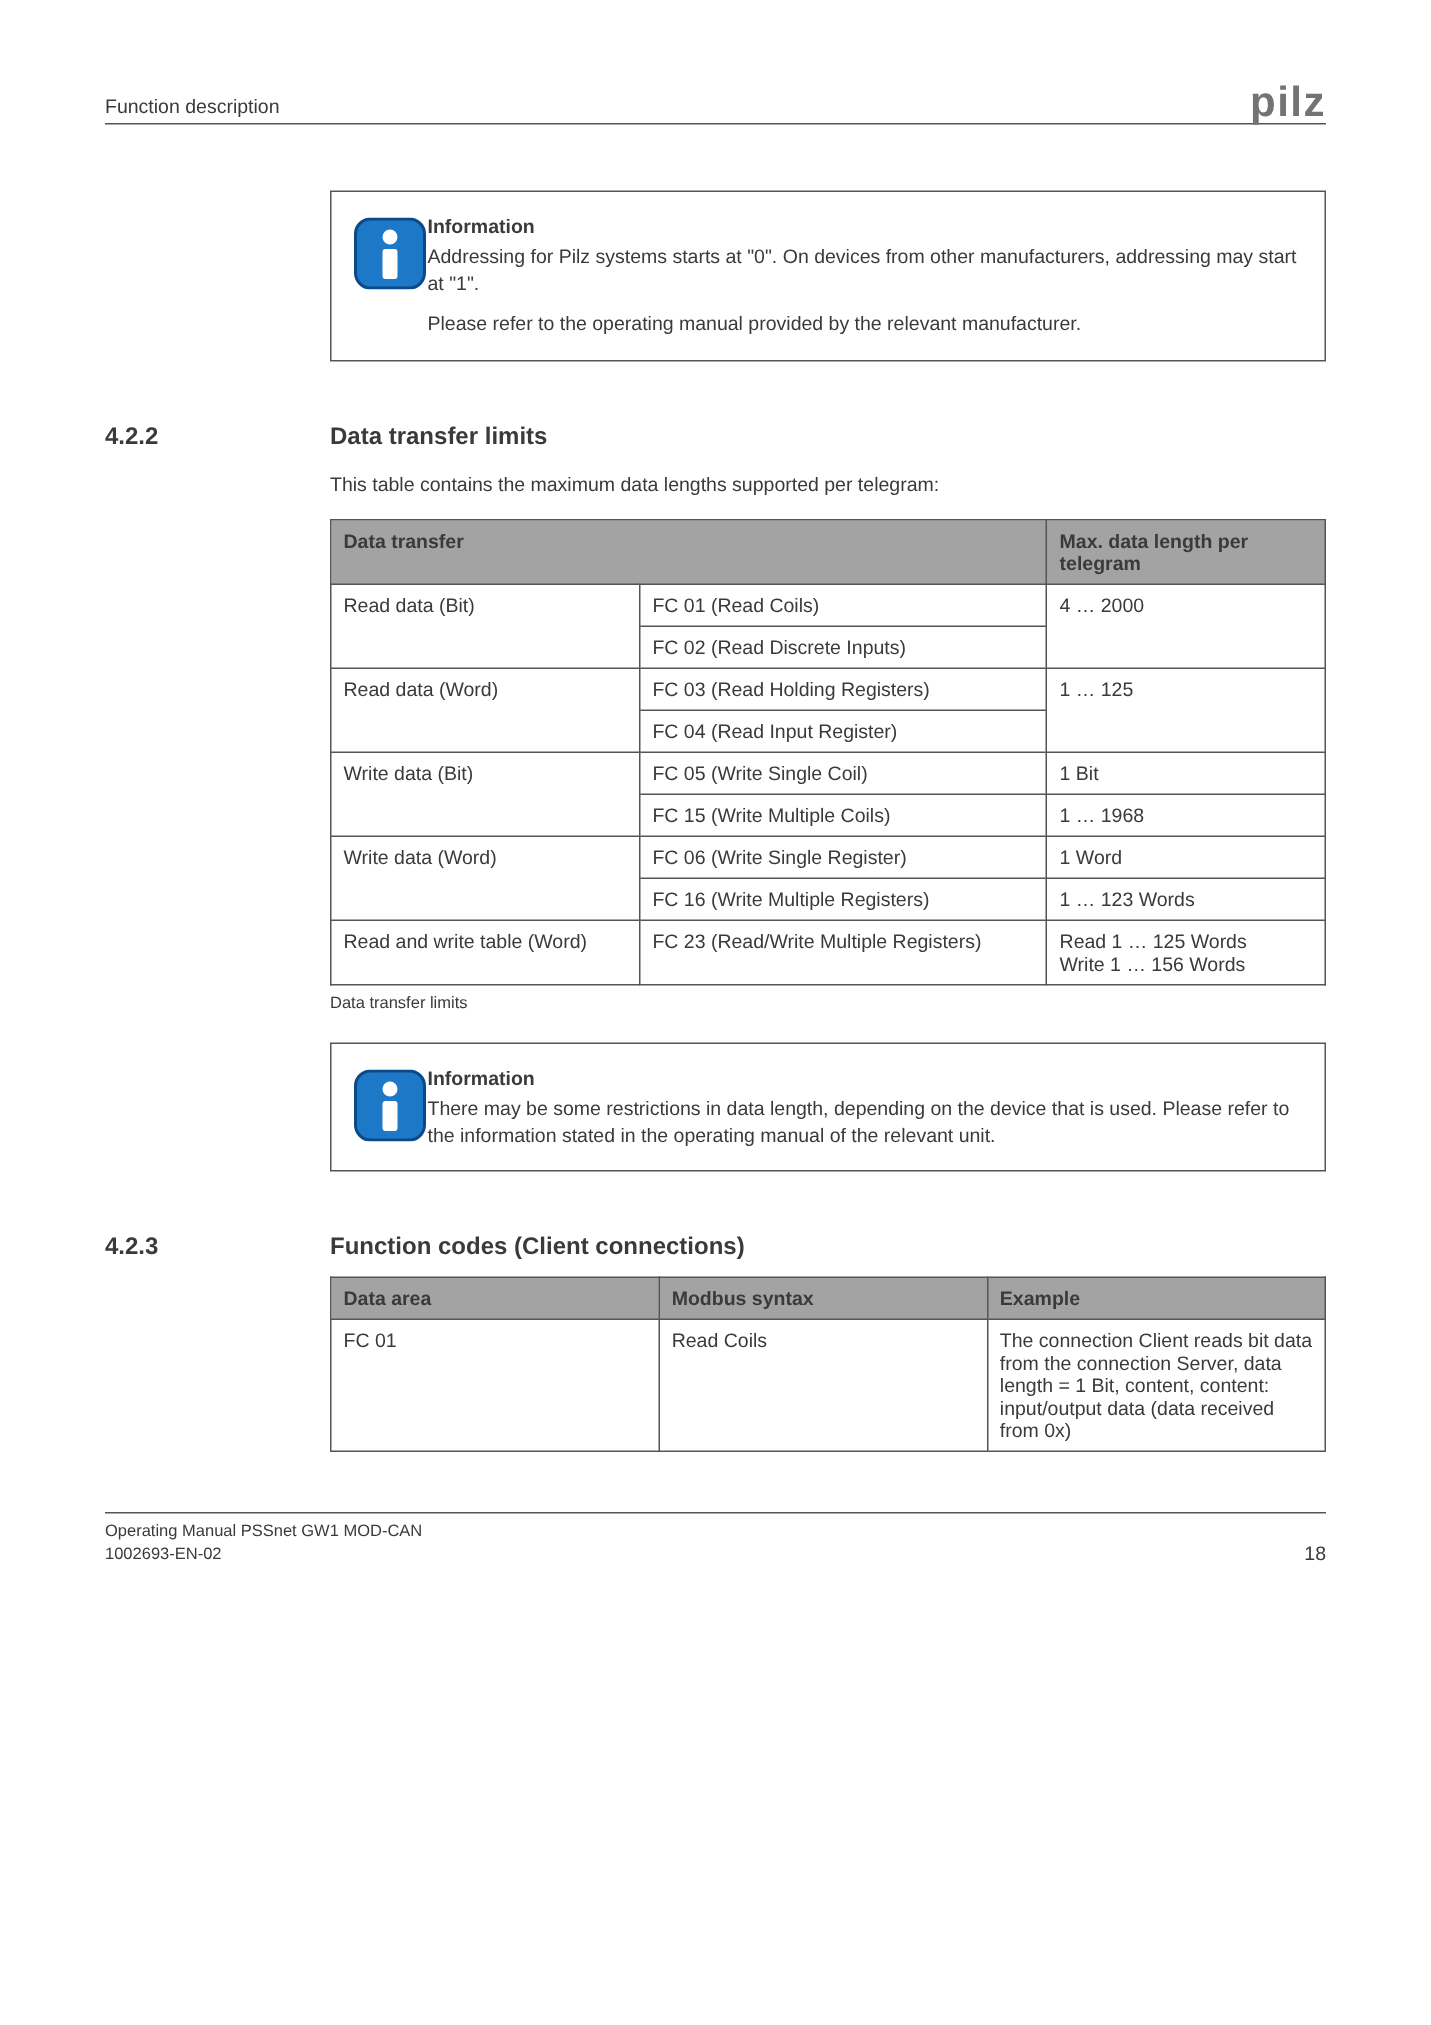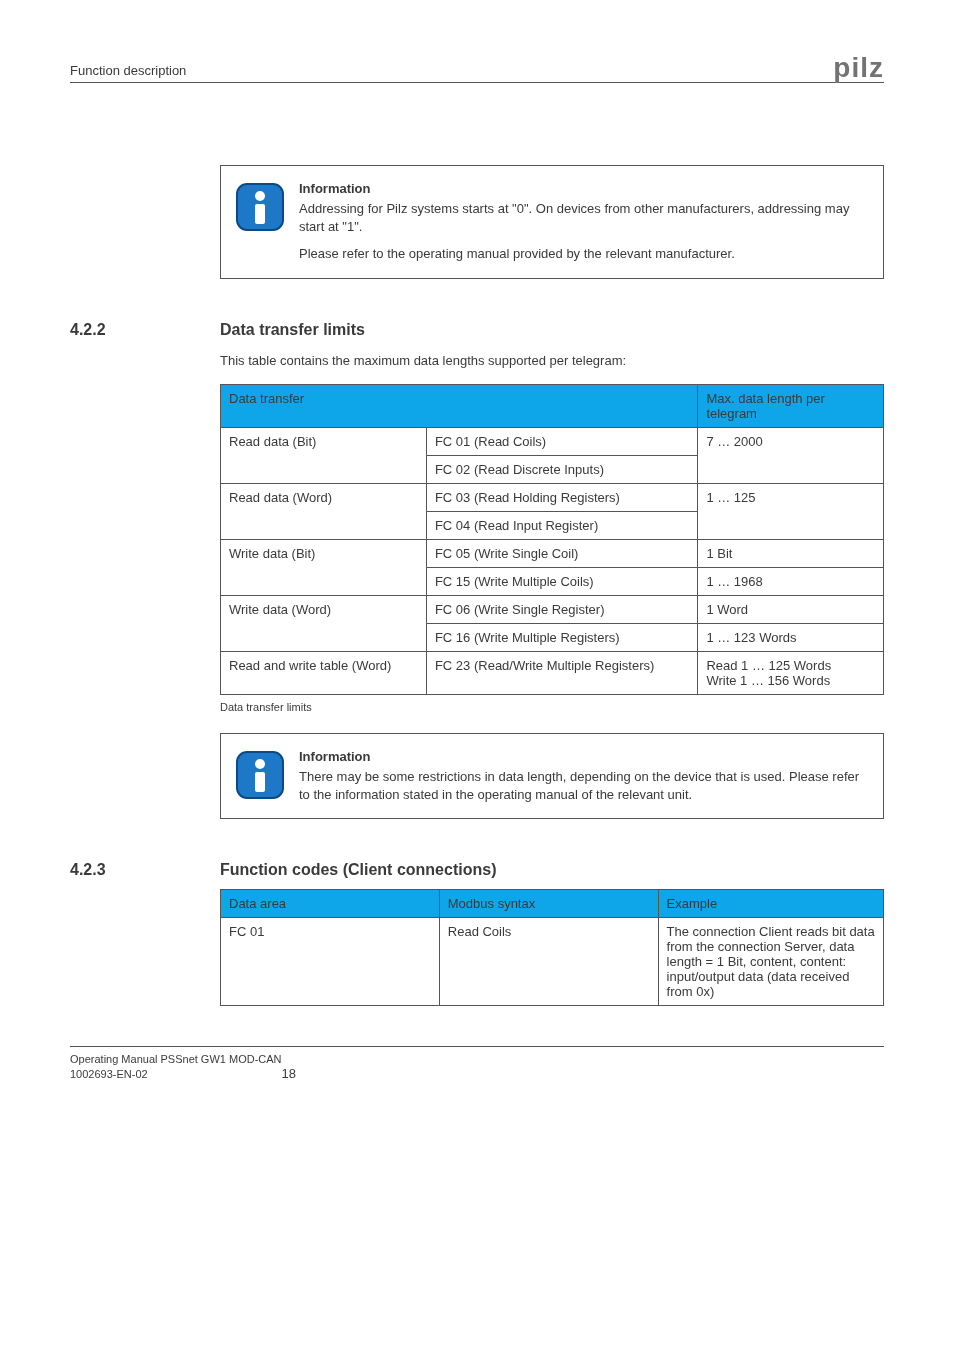--- a/index.html
+++ b/index.html
@@ -28,21 +28,21 @@
     letter-spacing: 1px;
     color: #737373;
     font-family: Arial, sans-serif;
   }
   .info-box {
     border: 1px solid #555;
     margin-left: 150px;
     padding: 15px 15px 15px 15px;
     display: flex;
     align-items: flex-start;
-    gap: 15px;
+    gap: 1px;
     margin-bottom: 19px;
   }
   .info-icon {
     flex-shrink: 0;
     margin-top: 2px;
   }
   .info-text .title {
     font-weight: bold;
     margin-bottom: 4px;
   }
@@ -81,45 +81,46 @@
     margin-left: 150px;
     font-size: 13px;
   }
   th, td {
     border: 1px solid #555;
     padding: 6px 8px;
     text-align: left;
     vertical-align: top;
   }
   th {
-    background: #0ea5e9;
-    font-weight: normal;
+    background: #a3a3a3;
+    font-weight: bold;
   }
   .table-caption {
     margin-left: 150px;
     font-size: 11px;
     margin-top: 6px;
     margin-bottom: 20px;
   }
   .footer {
     display: flex;
+    justify-content: space-between;
     align-items: flex-end;
     border-top: 1px solid #555;
     padding-top: 5px;
     margin-top: 40px;
     font-size: 11px;
     color: #3a3a3a;
   }
   .footer-left { line-height: 1.3; }
   .footer-right { font-size: 13px; }
   .header-underline {
     border-bottom: 1px solid #555;
     position: relative;
     height: 32px;
-    margin-bottom: 82px;
+    margin-bottom: 44px;
     text-align: center;
   }
   .header-underline .header-left {
     position: absolute;
     bottom: 4px;
     left: 0;
   }
   .header-underline .header-right {
     position: absolute;
     bottom: -2px;
@@ -161,21 +162,21 @@
     <thead>
       <tr>
         <th colspan="2">Data transfer</th>
         <th style="width:28%">Max. data length per telegram</th>
       </tr>
     </thead>
     <tbody>
       <tr>
         <td rowspan="2">Read data (Bit)</td>
         <td>FC 01 (Read Coils)</td>
-        <td rowspan="2">7 … 2000</td>
+        <td rowspan="2">4 … 2000</td>
       </tr>
       <tr>
         <td>FC 02 (Read Discrete Inputs)</td>
       </tr>
       <tr>
         <td rowspan="2">Read data (Word)</td>
         <td>FC 03 (Read Holding Registers)</td>
         <td rowspan="2">1 … 125</td>
       </tr>
       <tr>

